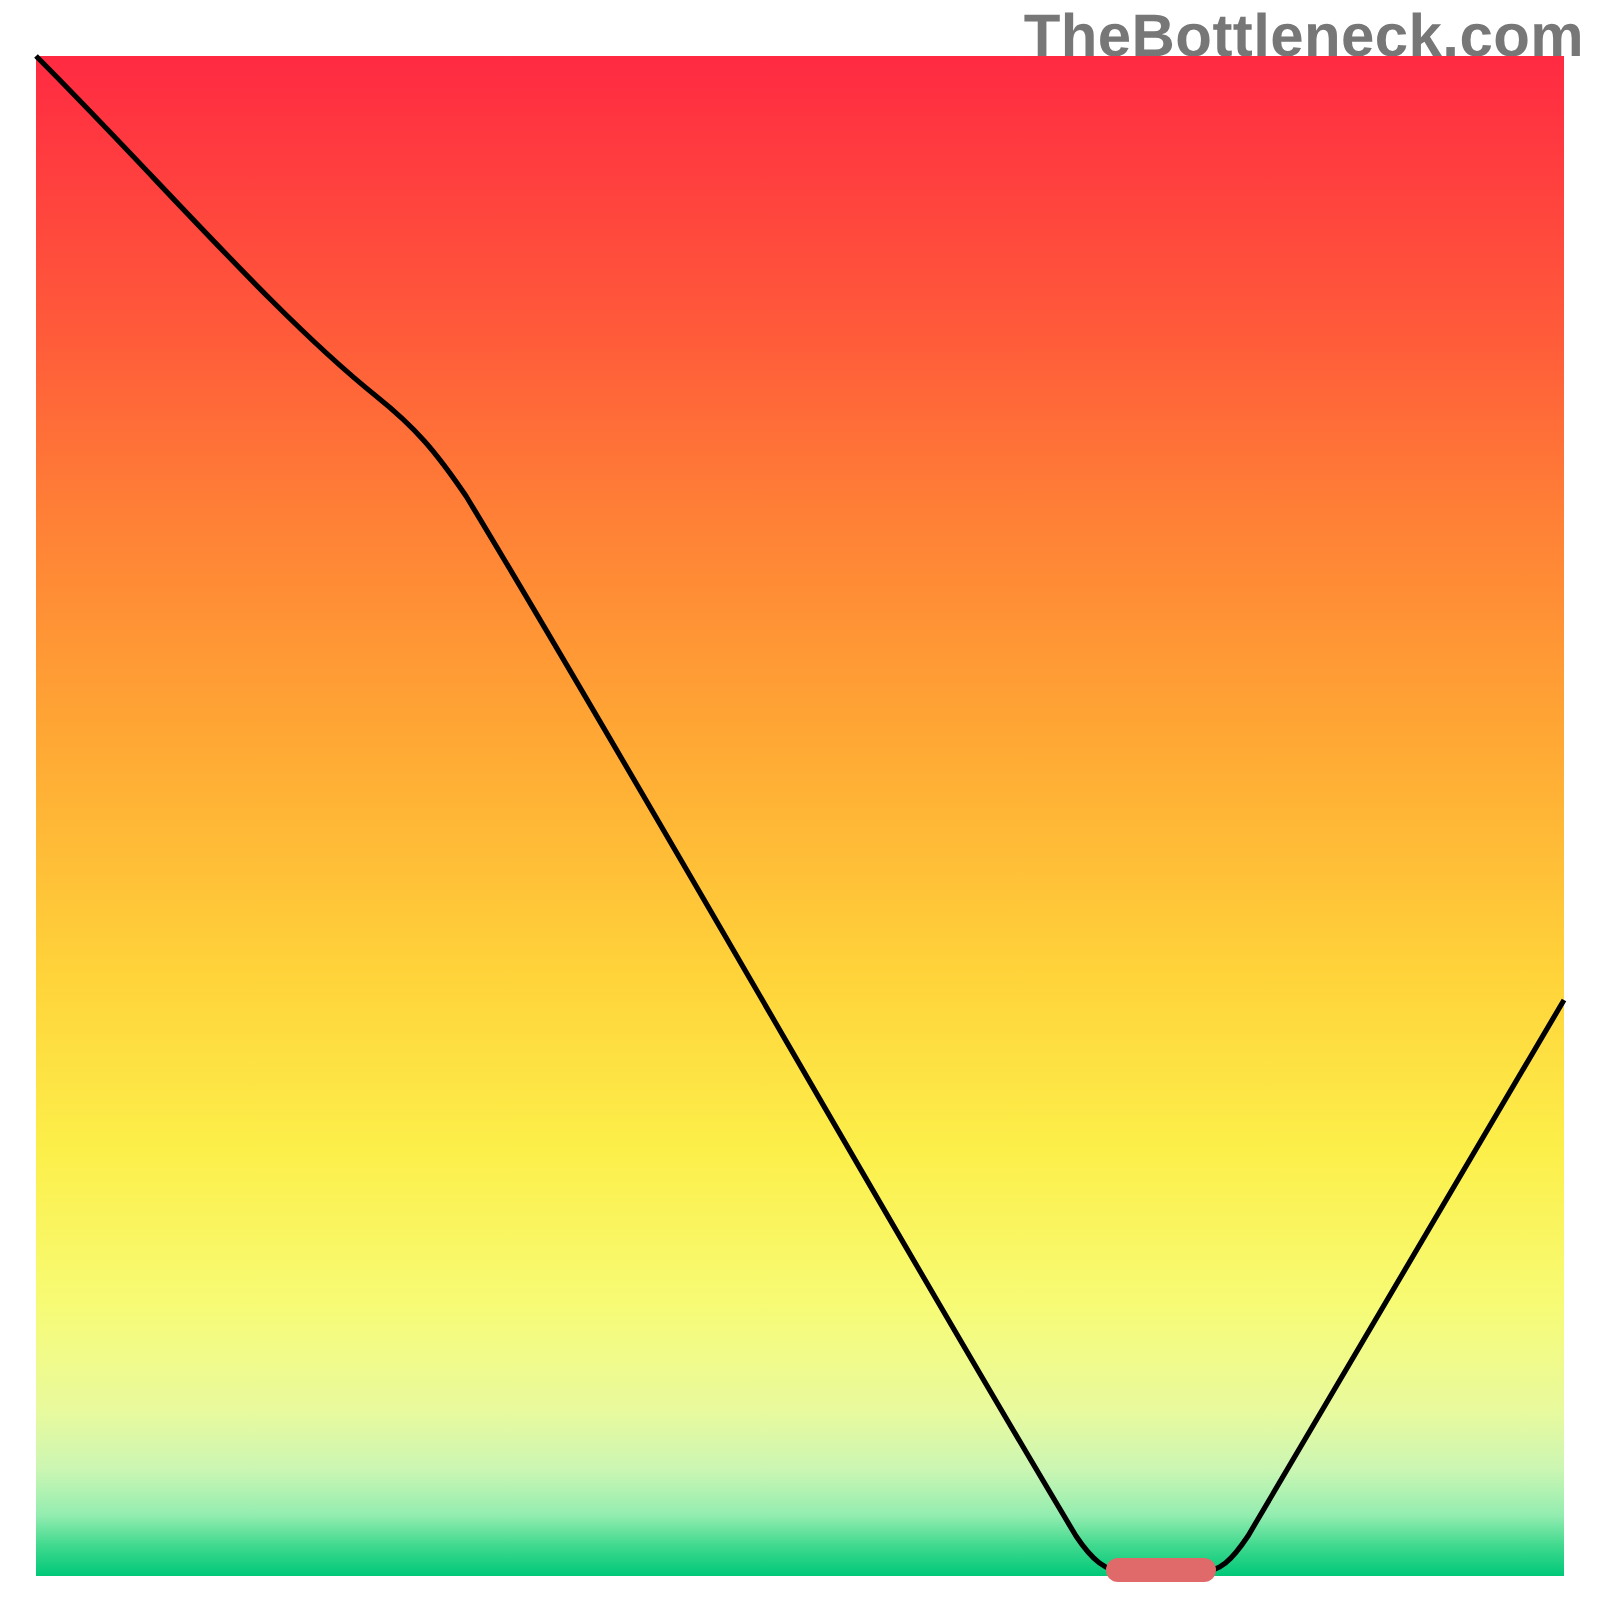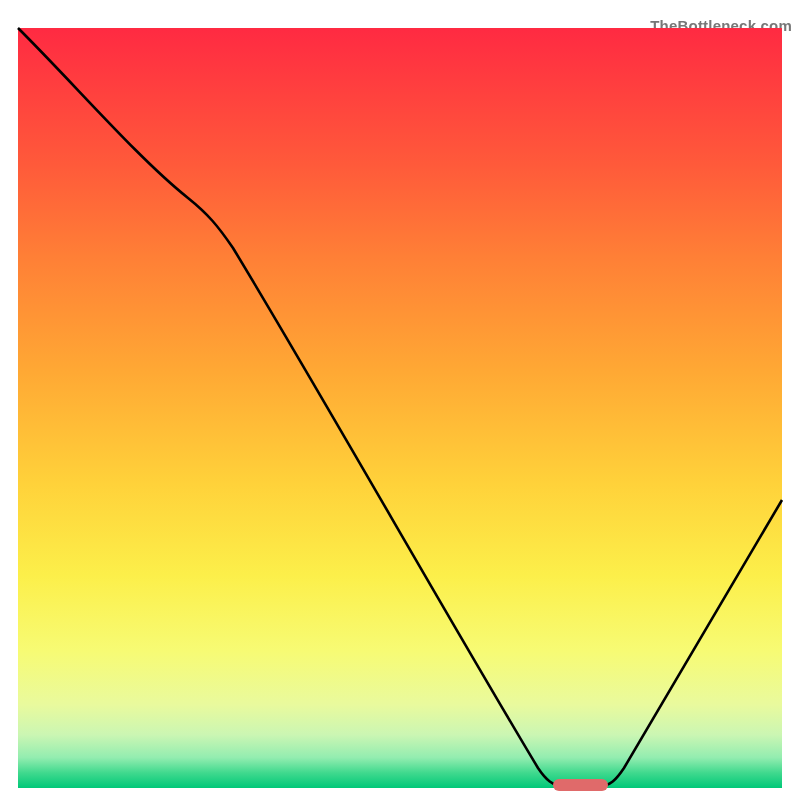--- a/index.html
+++ b/index.html
@@ -14,26 +14,25 @@
   .outer {
     position: relative;
     width: 800px;
     height: 800px;
     background: #ffffff;
   }
   .watermark {
     position: absolute;
     top: 2px;
     right: 8px;
-    font-size: 15px;
+    font-size: 30px;
     font-weight: 600;
     color: #777;
     letter-spacing: 0.2px;
     user-select: none;
-    margin-top: 15px;
   }
   .plot {
     position: absolute;
     left: 18px;
     top: 28px;
     width: 764px;
     height: 760px;
     background: linear-gradient(
       to bottom,
       #ff2a42 0%,

